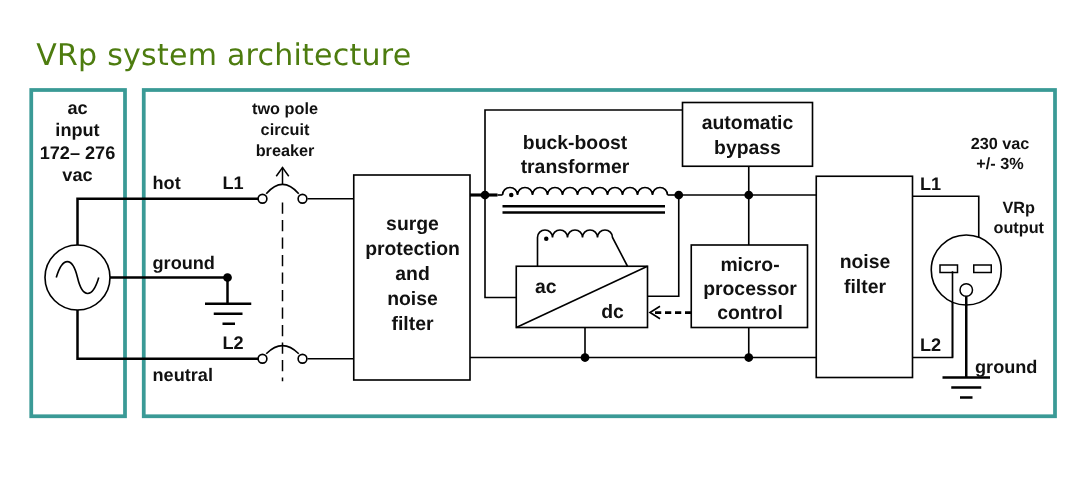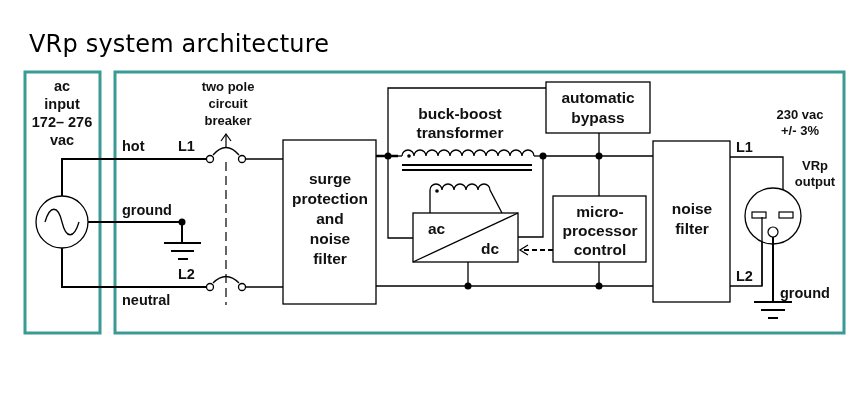--- a/index.html
+++ b/index.html
@@ -1,17 +1,17 @@
 <!DOCTYPE html>
 <html><head>
   <meta charset="utf-8">
   <style>
     html, body { margin:0; padding:0; background:#ffffff; }
     body { width:857px; height:402px; position:relative; overflow:hidden; font-family:"Liberation Sans", sans-serif; }
-    #title { position:absolute; left:29px; top:30px; font-family:"DejaVu Sans", sans-serif; font-size:24px; color:#000000; letter-spacing:0.2px; white-space:nowrap; }
+    #title { position:absolute; left:29px; top:30px; font-family:"DejaVu Sans", sans-serif; font-size:24px; color:#4d7c0f; letter-spacing:0.2px; white-space:nowrap; }
     svg { position:absolute; left:0; top:0; }
     .lbl { font-family:"Liberation Sans", sans-serif; font-weight:bold; font-size:14.5px; fill:#111; }
     .lbl2 { font-family:"Liberation Sans", sans-serif; font-weight:bold; font-size:13px; fill:#111; }
     .blk { font-family:"Liberation Sans", sans-serif; font-weight:bold; font-size:15.5px; fill:#111; }
   </style>
 </head>
 <body>
 
 <div id="title">VRp system architecture</div>
 

